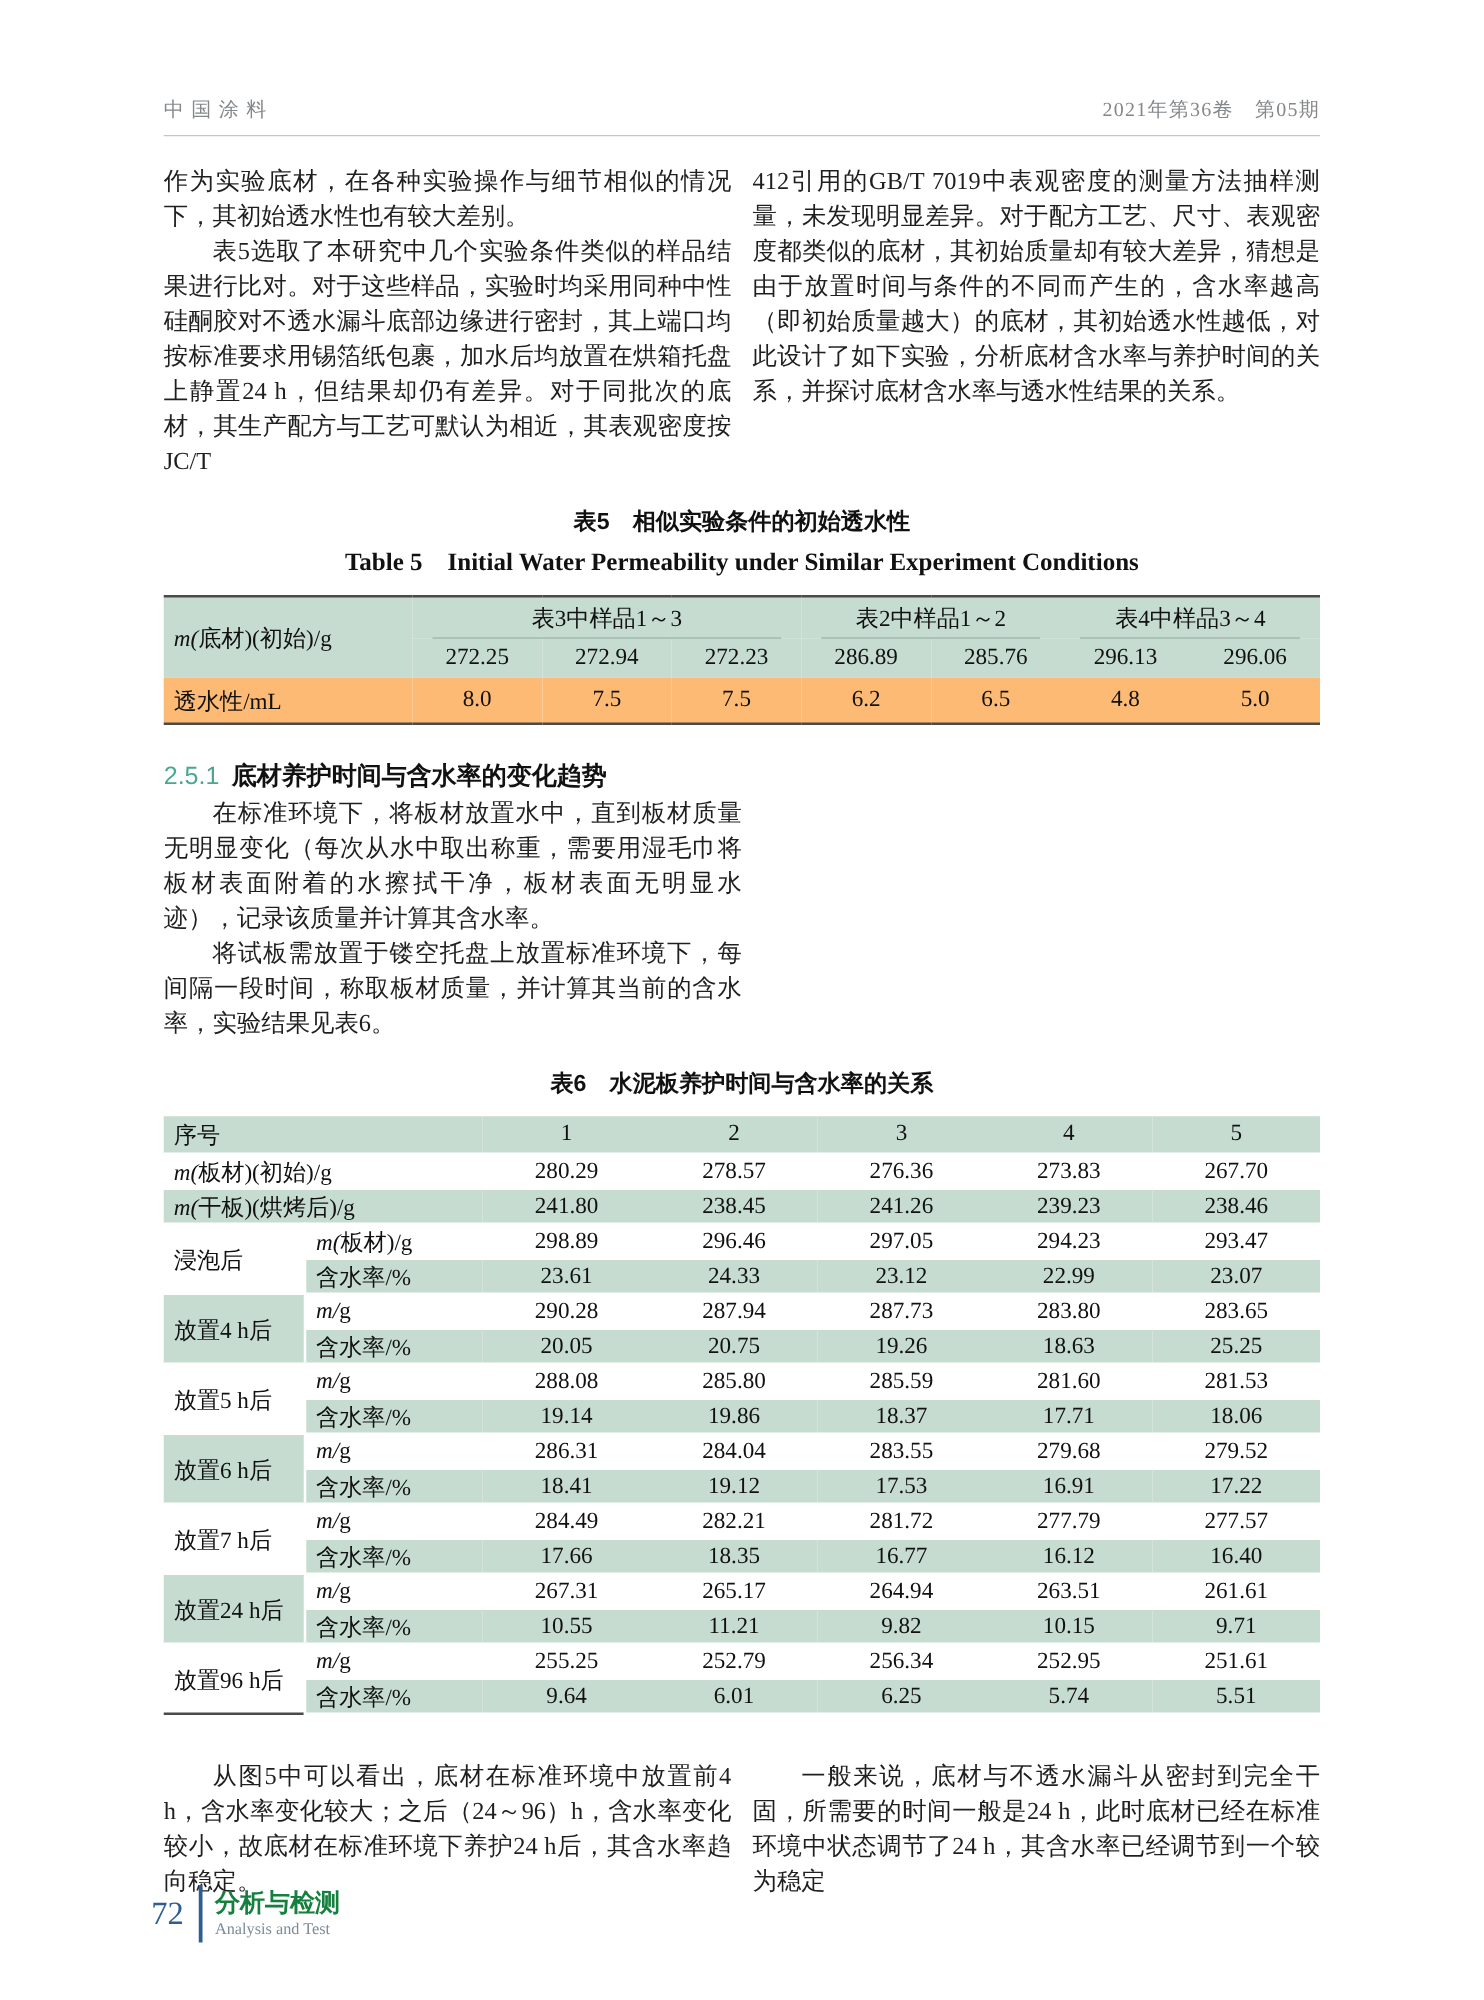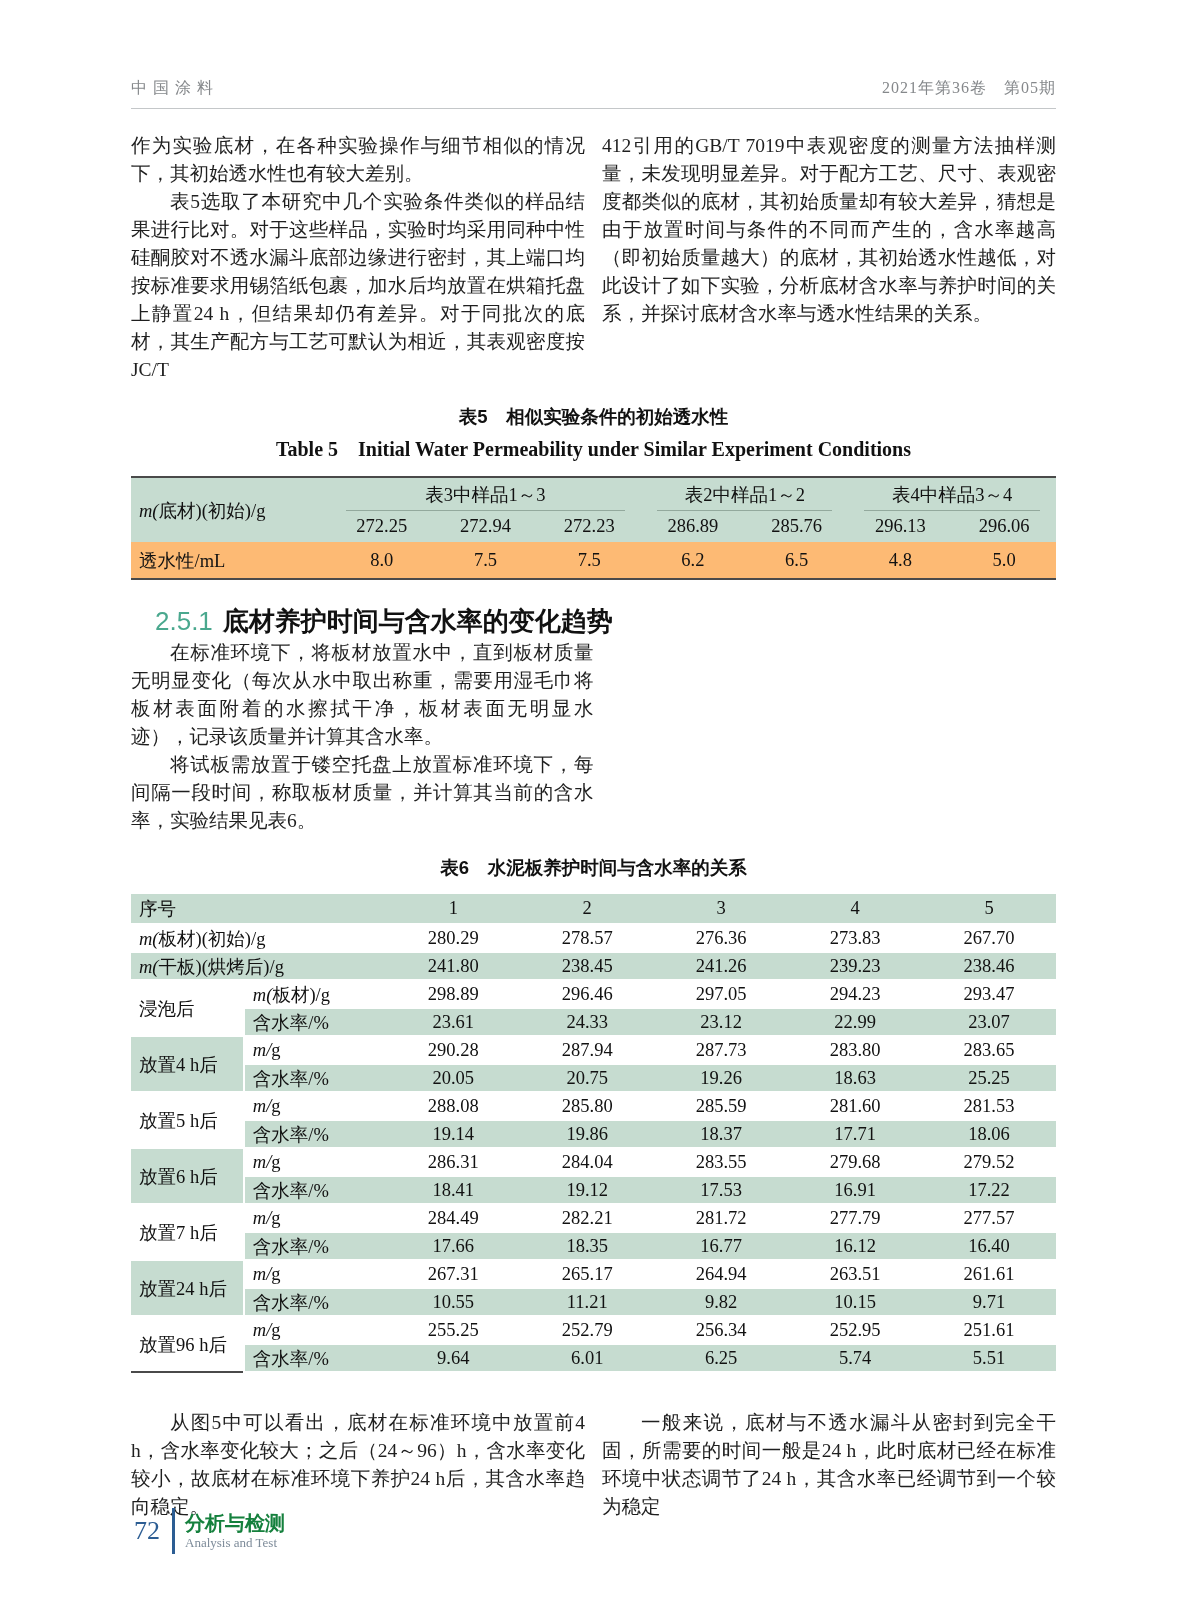--- a/index.html
+++ b/index.html
@@ -37,27 +37,27 @@
   .t5 .grp { margin:0 16px; padding:4px 0 3px 0; border-bottom:1px solid #93a99d; }
   
   .t6 { margin-top:12px; border-top:2px solid #4a4a4a; border-bottom:2px solid #4a4a4a; }
   .t6 td { height:28px; }
   .t6 .hd td { height:31px; }
   .t6 td.g { border-top:2px solid #ffffff; border-bottom:2px solid #ffffff; }
   .t6 td.sub { text-align:left; padding-left:8px; border-left:2px solid #ffffff; }
   .t6 td.glab { border-top:2px solid #ffffff; border-bottom:2px solid #ffffff; }
   
   .sect { margin-top:26px; }
-  .sect-head { font-size:26px; line-height:30px;margin-left:24px; }
+  .sect-head { font-size:20px; line-height:30px; }
   .sect-num { color:#4aa88e; font-family:"Liberation Sans","DejaVu Sans",sans-serif; }
   .sect-title { font-weight:bold; font-family:"Liberation Sans","DejaVu Sans",sans-serif; margin-left:10px; color:#111; }
   .cols.mid { margin-top:2px; }
   .cols.bottom { margin-top:36px;align-items:center; }
   
-  .footer { position:absolute; left:134px; bottom:46px; display:flex; align-items:center; }
+  .footer { position:absolute; left:121px; bottom:46px; display:flex; align-items:center; }
   .pageno { font-size:26px; color:#2c5d93; margin-right:12px; }
   .fbar { width:3px; height:46px; background:#2c5d93; margin-right:10px; }
   .fcn { font-family:"Liberation Sans","DejaVu Sans",sans-serif; font-weight:bold;
     font-size:20px; color:#15803d; line-height:24px; }
   .fen { font-size:13px; color:#7d8b99; line-height:16px; }
 </style>
 </head>
 <body>
 
 <div class="page">

